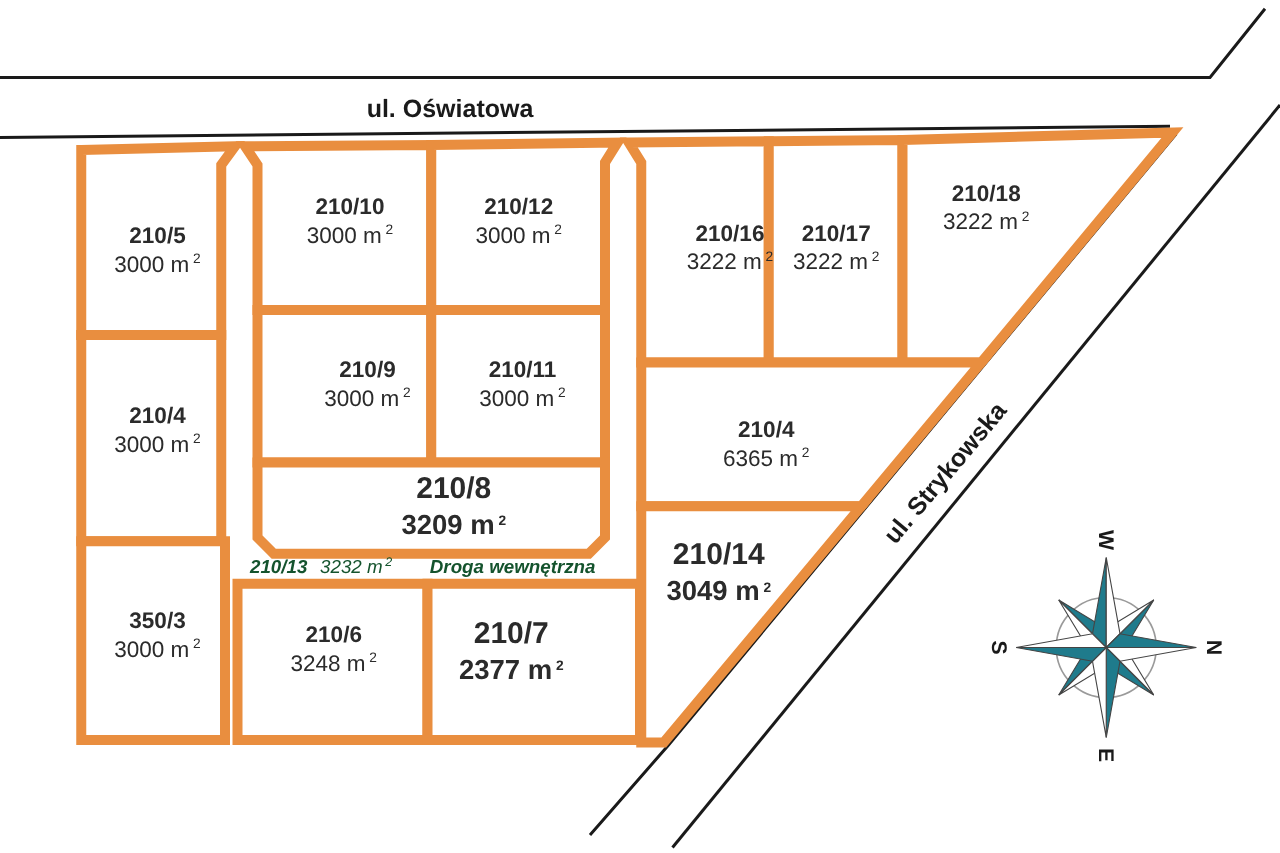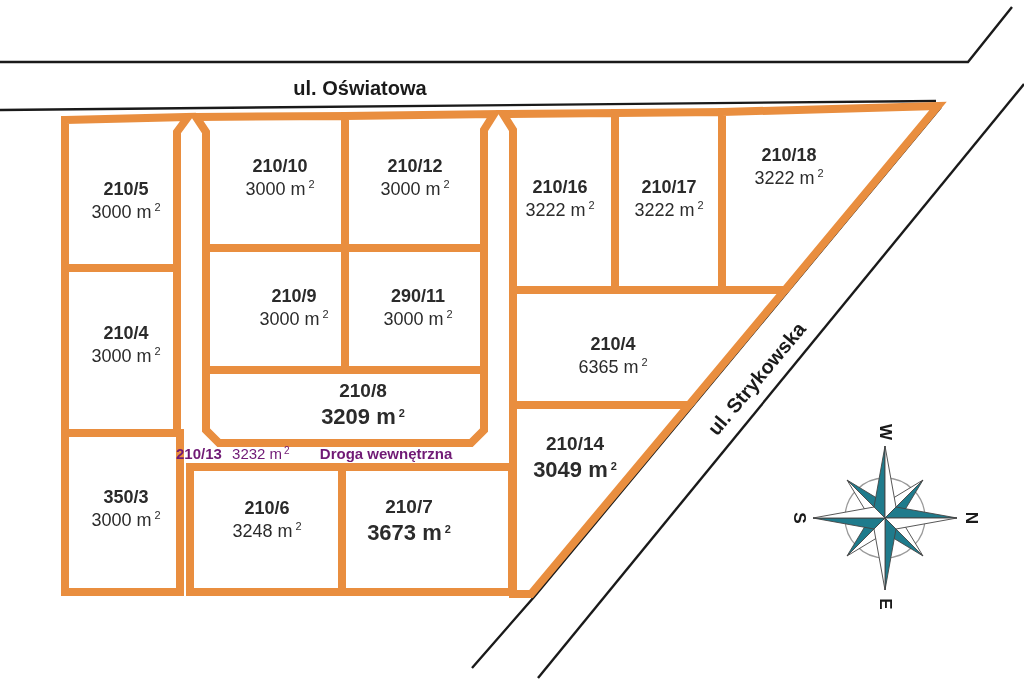--- a/index.html
+++ b/index.html
@@ -8,29 +8,29 @@
     font-family:"Liberation Sans", sans-serif;color:#2b2b2b;
   }
   #geom{position:absolute;left:0;top:0;}
   .plabel{
     position:absolute;transform:translate(-50%,-50%);
     text-align:center;line-height:1.25;white-space:nowrap;color:#2b2b2b;
   }
   .pid{font-weight:bold;font-size:18px;}
   .parea{font-size:18px;}
   .sup{font-size:11px;vertical-align:7px;margin-left:3px;}
-  .lg .pid{font-size:19px;}
+  .lg .pid{font-size:24px;}
   .lg .parea{font-size:22px;font-weight:bold;}
   .street{
     position:absolute;transform:translate(-50%,-50%);
     font-weight:bold;font-size:20px;white-space:nowrap;color:#1a1a1a;
   }
   #strykowska{transform:translate(-50%,-50%) rotate(-50deg);}
   #road13{
-    position:absolute;left:176px;top:445px;font-size:15px;white-space:nowrap;color:#701a75;
+    position:absolute;left:200px;top:445px;font-size:15px;white-space:nowrap;color:#14532d;font-style:italic;
   }
   #road13 .rid{font-weight:bold;}
   #road13 .rarea{font-weight:normal;margin-left:6px;}
   #road13 .rname{font-weight:bold;margin-left:26px;}
   #road13 .sup{font-size:10px;vertical-align:5px;margin-left:2px;}
 </style>
 </head>
 <body>
 
 <div id="stage">
@@ -139,36 +139,36 @@
   </div>
   <div class="plabel" style="left:415px;top:177px">
     <div class="pid">210/12</div>
     <div class="parea"><span>3000 m</span><span class="sup">2</span></div>
   </div>
   <div class="plabel" style="left:294px;top:307px">
     <div class="pid">210/9</div>
     <div class="parea"><span>3000 m</span><span class="sup">2</span></div>
   </div>
   <div class="plabel" style="left:418px;top:307px">
-    <div class="pid">290/11</div>
+    <div class="pid">210/11</div>
     <div class="parea"><span>3000 m</span><span class="sup">2</span></div>
   </div>
   <div class="plabel lg" style="left:363px;top:405px">
     <div class="pid">210/8</div>
     <div class="parea"><span>3209 m</span><span class="sup">2</span></div>
   </div>
   <div class="plabel" style="left:267px;top:519px">
     <div class="pid">210/6</div>
     <div class="parea"><span>3248 m</span><span class="sup">2</span></div>
   </div>
   <div class="plabel lg" style="left:409px;top:521px">
     <div class="pid">210/7</div>
-    <div class="parea"><span>3673 m</span><span class="sup">2</span></div>
+    <div class="parea"><span>2377 m</span><span class="sup">2</span></div>
   </div>
-  <div class="plabel" style="left:560px;top:198px">
+  <div class="plabel" style="left:584px;top:198px">
     <div class="pid">210/16</div>
     <div class="parea"><span>3222 m</span><span class="sup">2</span></div>
   </div>
   <div class="plabel" style="left:669px;top:198px">
     <div class="pid">210/17</div>
     <div class="parea"><span>3222 m</span><span class="sup">2</span></div>
   </div>
   <div class="plabel" style="left:789px;top:166px">
     <div class="pid">210/18</div>
     <div class="parea"><span>3222 m</span><span class="sup">2</span></div>

